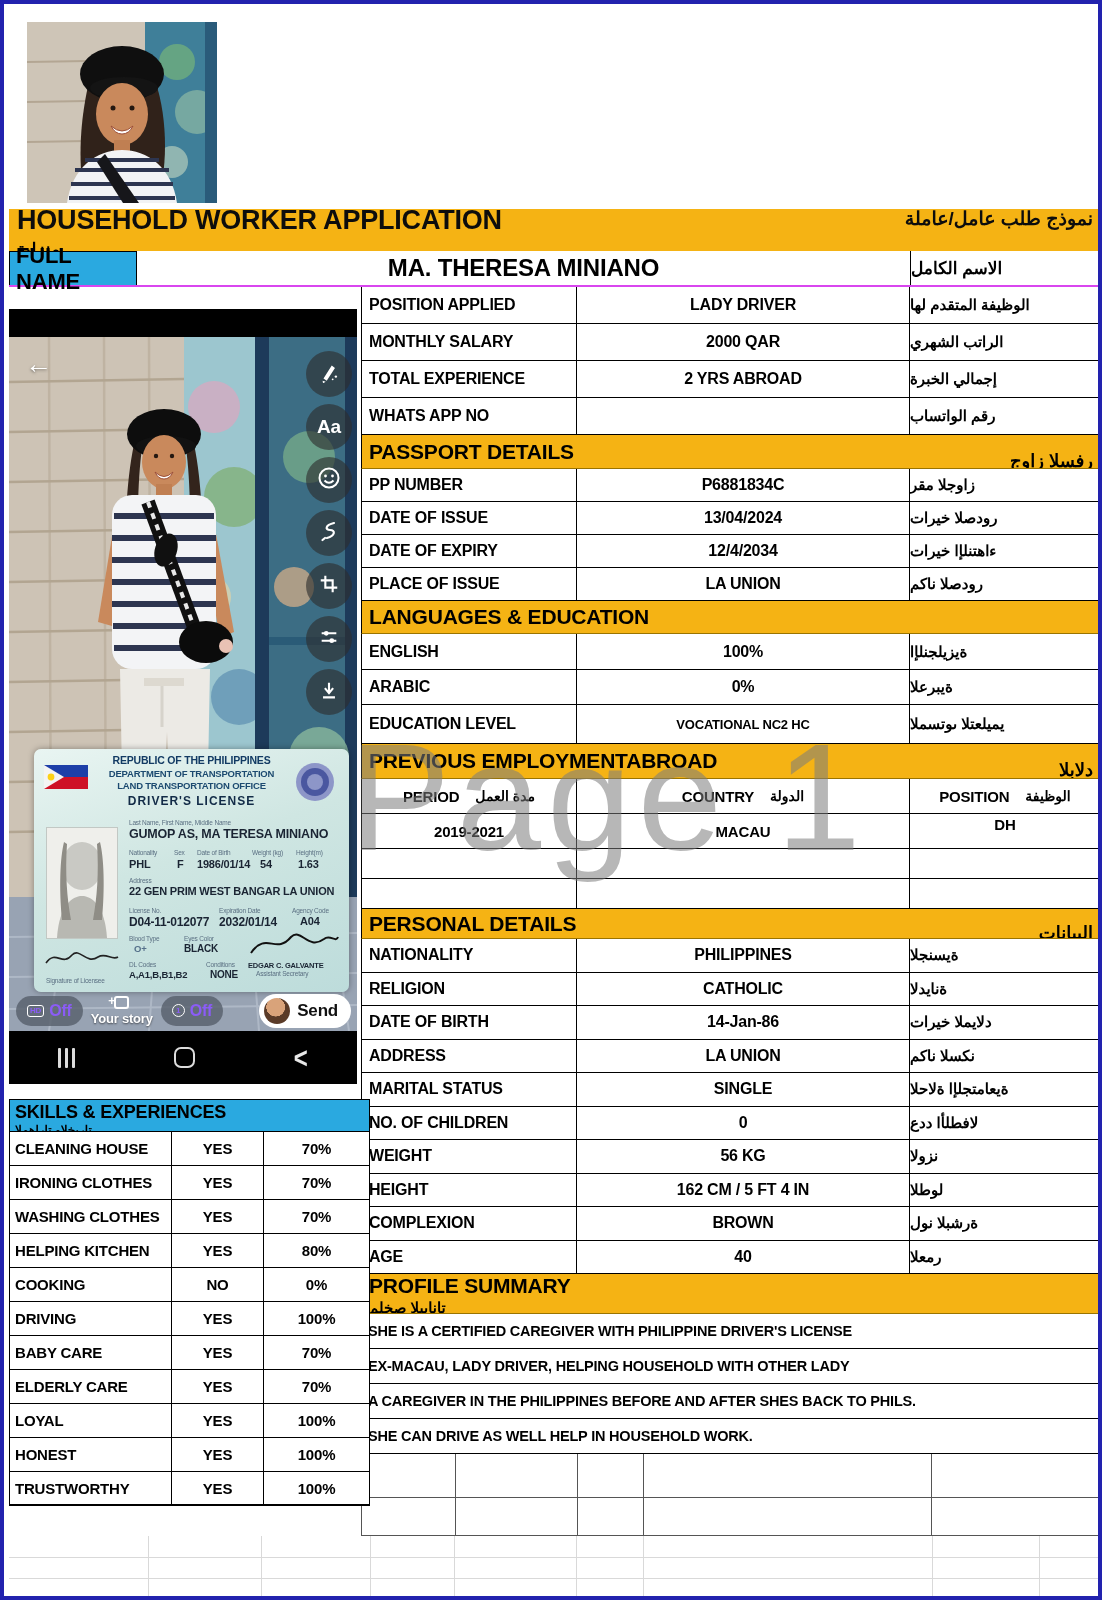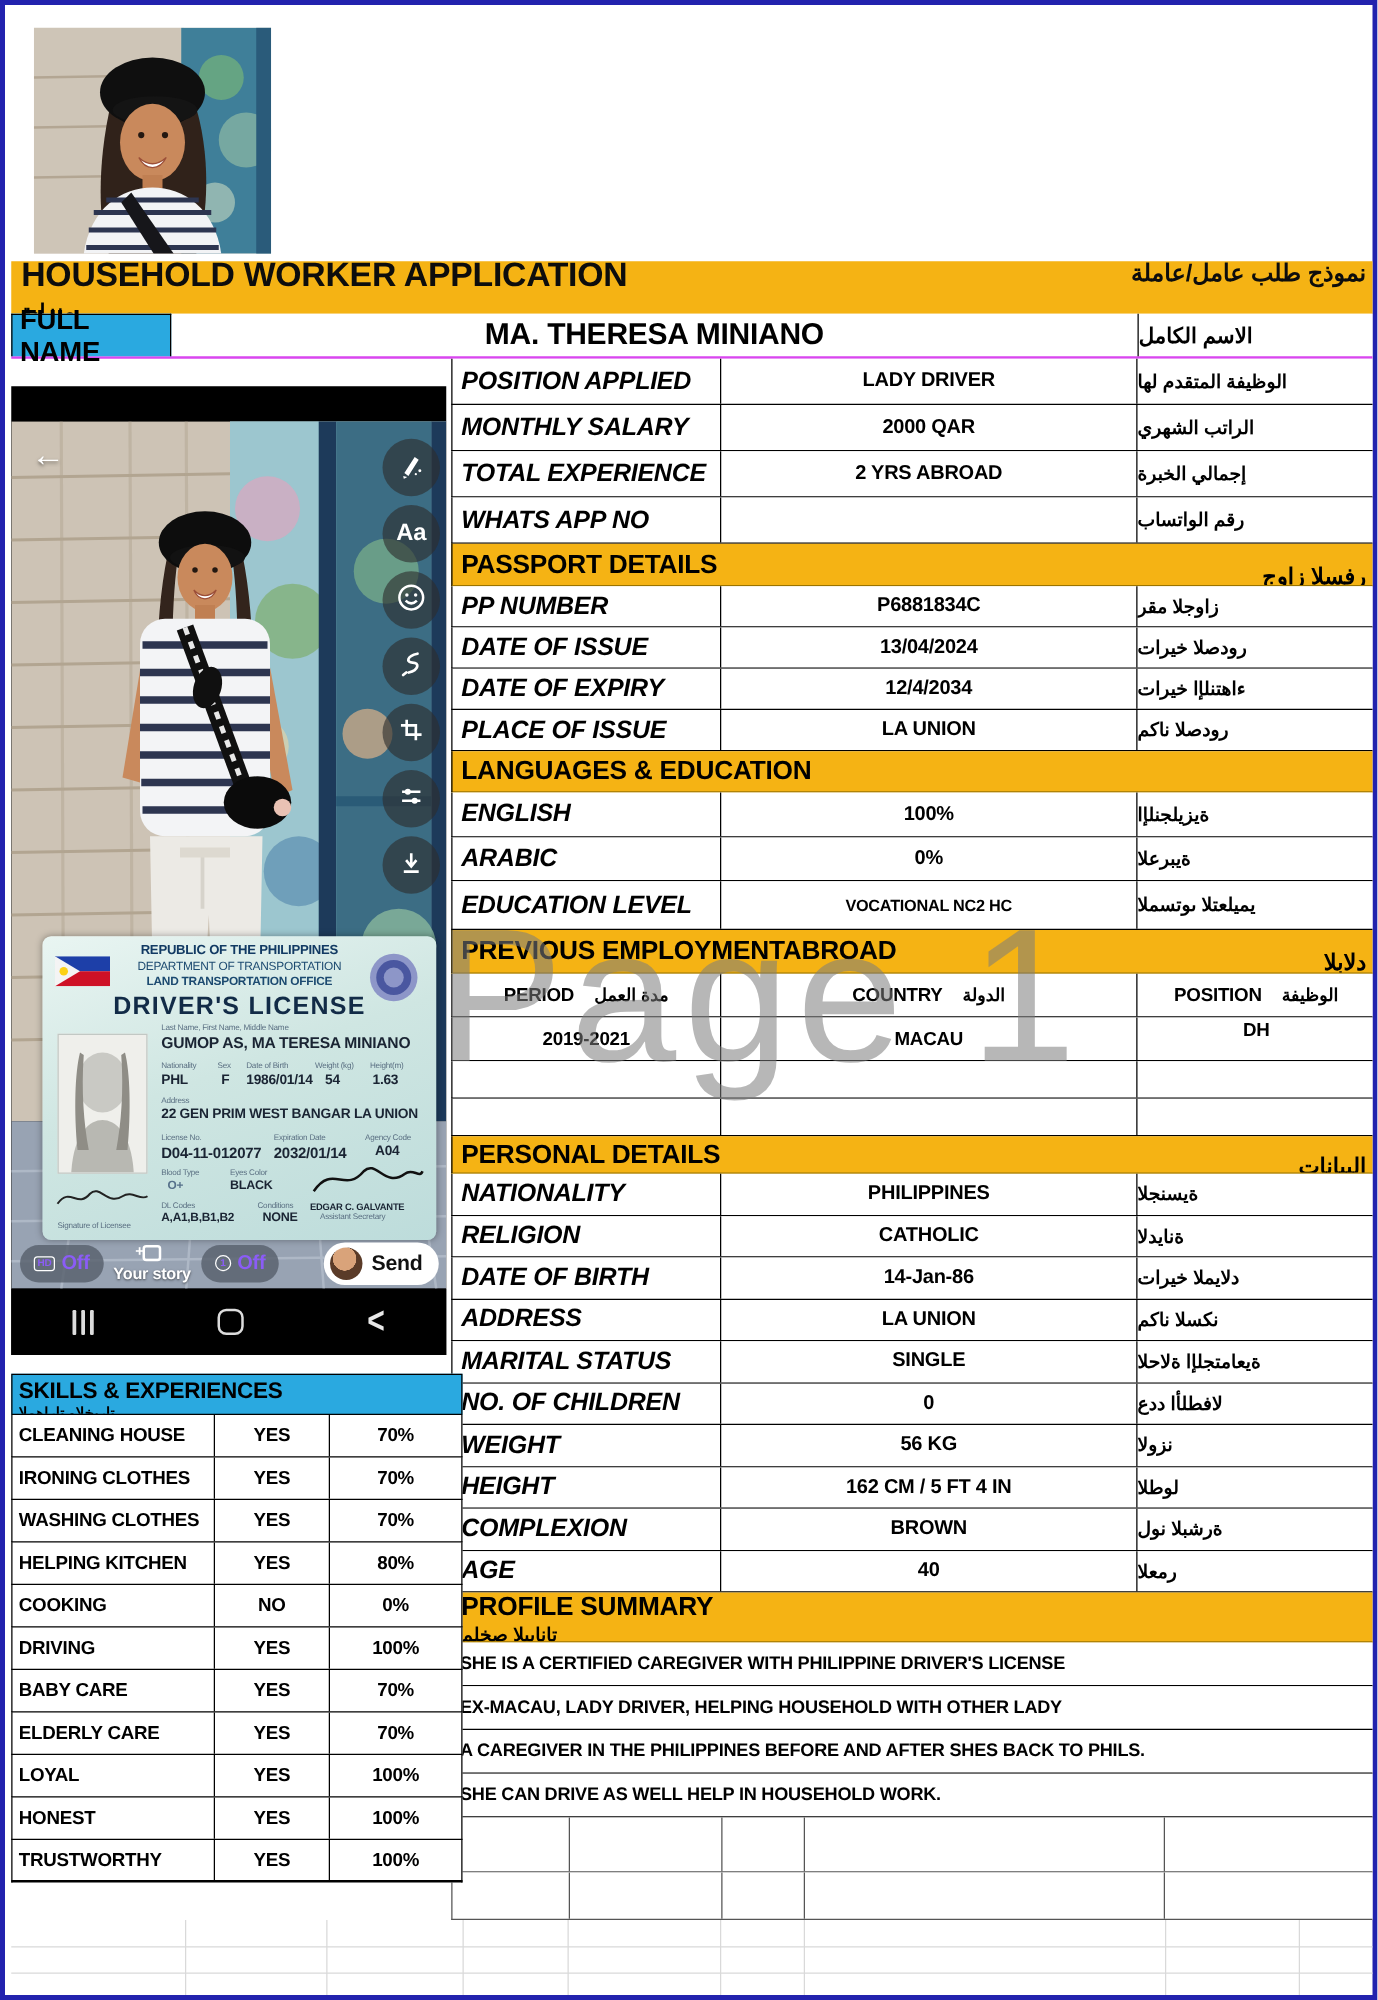--- a/index.html
+++ b/index.html
@@ -30,21 +30,21 @@
     font-weight:bold;font-size:22px;display:flex;align-items:center;padding-left:6px;}
   .fn-value{width:774px;display:flex;align-items:center;justify-content:center;
     font-weight:bold;font-size:24px;border-right:1.5px solid #000;}
   .fn-ar{flex:1;display:flex;align-items:center;justify-content:flex-end;
     font-size:17px;padding-right:5px;}
   
   #main-table{position:absolute;left:357px;top:283px;width:740px;z-index:2;}
   .mt-row{display:flex;border-bottom:1.5px solid #000;border-right:1.5px solid #000;
     border-left:1.5px solid #000;background:#fff;}
   .mt-row .c{display:flex;align-items:center;overflow:hidden;}
-  .c-label{width:215px;border-right:1.5px solid #000;font-weight:bold;font-size:20px;padding-left:7px;font-style:italic;}
+  .c-label{width:215px;border-right:1.5px solid #000;font-weight:bold;font-size:16px;padding-left:7px;}
   .c-value{width:333px;border-right:1.5px solid #000;justify-content:center;font-weight:bold;font-size:16px;text-align:center;}
   .c-value.small{font-size:13px;}
   .c-ar{flex:1;justify-content:flex-end;padding-right:5px;font-weight:bold;font-size:15px;}
   .mt-sec{background:var(--yellow);display:flex;justify-content:space-between;align-items:center;
     padding:0 7px;border-bottom:1px solid #9a7400;border-right:1.5px solid #000;border-left:1.5px solid #000;overflow:hidden;}
   .mt-sec .t{font-weight:bold;font-size:21px;}
   .mt-sec .a{font-weight:bold;font-size:18px;margin-top:18px;}
   .sec2{flex-direction:column;align-items:stretch;justify-content:flex-start;}
   .sec2 .line1{display:flex;justify-content:space-between;align-items:center;}
   .sec2 .line2{font-weight:bold;font-size:15px;margin-top:1px;}
@@ -485,23 +485,23 @@
           <rect y="12" width="44" height="12" fill="#ce1126"></rect>
         <path d="M0 0 L20 12 L0 24 Z" fill="#f4f4f4"></path>
           <circle cx="7" cy="12" r="3.4" fill="#fcd116"></circle>
       </svg>
       <svg class="abs" style="left:260px;top:12px;" width="42" height="42" viewBox="0 0 42 42">
         <circle cx="21" cy="21" r="19" fill="#8d96c8"></circle>
           <circle cx="21" cy="21" r="14" fill="#4a57a0"></circle>
         <circle cx="21" cy="21" r="8" fill="#8d96c8"></circle>
       </svg>
       <div class="abs" style="left:55px;top:5px;width:205px;text-align:center;font-weight:bold;font-size:10.5px;color:#123a63;">REPUBLIC OF THE PHILIPPINES</div>
-      <div class="abs" style="left:55px;top:19px;width:205px;text-align:center;font-weight:normal;font-size:9.5px;color:#1c4a70;">DEPARTMENT OF TRANSPORTATION</div>
+      <div class="abs" style="left:55px;top:19px;width:205px;text-align:center;font-weight:bold;font-size:9.5px;color:#1c4a70;">DEPARTMENT OF TRANSPORTATION</div>
       <div class="abs" style="left:55px;top:31px;width:205px;text-align:center;font-weight:bold;font-size:9.5px;color:#1c4a70;">LAND TRANSPORTATION OFFICE</div>
-      <div class="abs" style="left:55px;top:45px;width:205px;text-align:center;font-weight:bold;font-size:20px;letter-spacing:1px;color:#122b47;">DRIVER'S LICENSE</div>
+      <div class="abs" style="left:55px;top:45px;width:205px;text-align:center;font-weight:bold;font-size:12px;letter-spacing:1px;color:#122b47;">DRIVER'S LICENSE</div>
 
       <div class="abs" style="left:12px;top:78px;width:72px;height:112px;background:#efefeb;border:1px solid #c2c8c4;">
         <svg width="70" height="110" viewBox="0 0 70 110">
             <ellipse cx="35" cy="38" rx="20" ry="24" fill="#c9c9c4"></ellipse>
             <path d="M10 110 C12 78 25 68 35 68 C45 68 58 78 60 110 Z" fill="#b8b8b2"></path>
             <path d="M20 16 C18 45 20 70 24 92 L15 92 C12 60 13 30 17 14 Z" fill="#8f8d86"></path>
             <path d="M50 16 C52 45 50 70 46 92 L55 92 C58 60 57 30 53 14 Z" fill="#8f8d86"></path>
           </svg>
       </div>
       <div class="abs lic-tiny" style="left:95px;top:70px;">Last Name, First Name, Middle Name</div>

